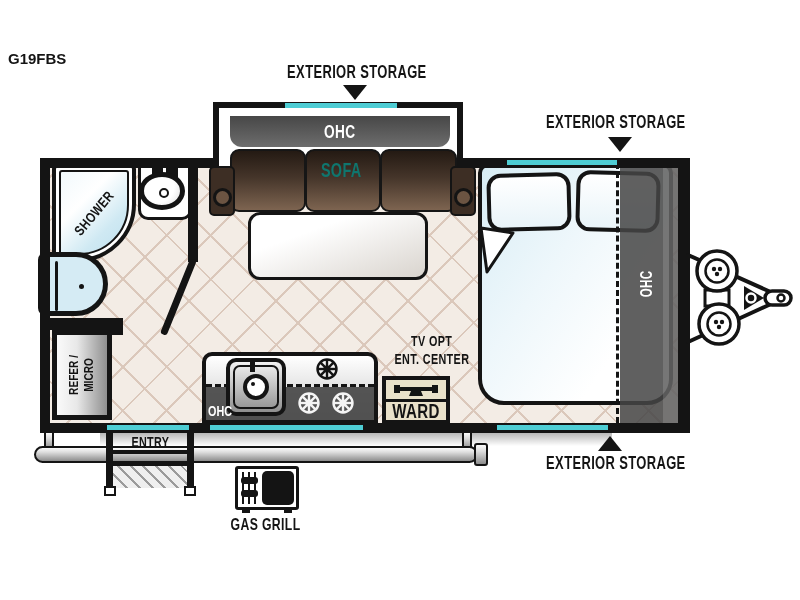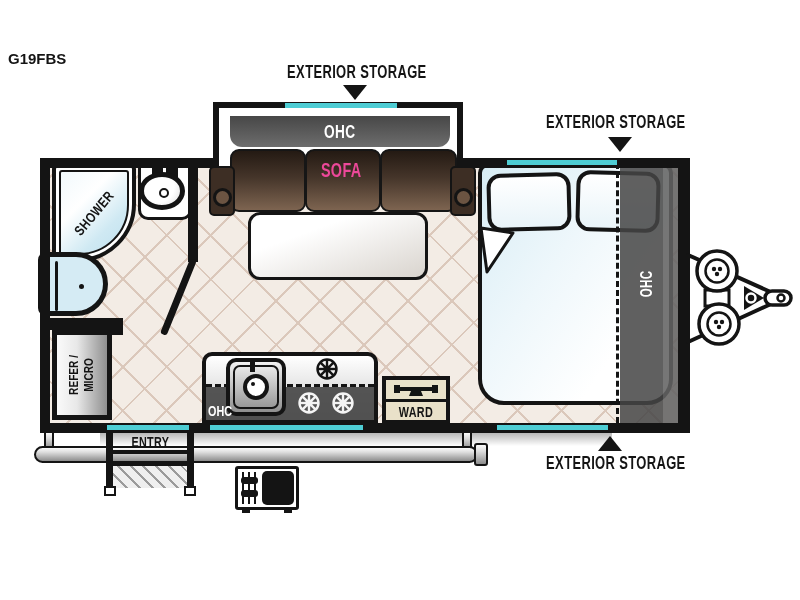--- a/index.html
+++ b/index.html
@@ -41,21 +41,21 @@
     <span class="c">OHC</span>
   </div>
 
   <div class="abs cush" style="left:230px;top:149px;width:72px;height:59px;"></div>
   <div class="abs cush" style="left:305px;top:149px;width:72px;height:59px;"></div>
   <div class="abs cush" style="left:380px;top:149px;width:73px;height:59px;"></div>
   <div class="abs" style="left:209px;top:166px;width:22px;height:46px;background:#3d2e24;border:2px solid #141414;border-radius:5px;"></div>
   <div class="abs" style="left:213px;top:188px;width:13px;height:13px;border:3px solid #141414;border-radius:50%;background:#6b5442;"></div>
   <div class="abs" style="left:450px;top:166px;width:22px;height:46px;background:#3d2e24;border:2px solid #141414;border-radius:5px;"></div>
   <div class="abs" style="left:454px;top:188px;width:13px;height:13px;border:3px solid #141414;border-radius:50%;background:#6b5442;"></div>
-  <div class="abs lbl" style="left:230px;top:157px;width:223px;height:26px;color:#ec4899;font-size:20px;">
+  <div class="abs lbl" style="left:230px;top:157px;width:223px;height:26px;color:#0f766e;font-size:20px;">
     <span class="c">SOFA</span>
   </div>
 
   <div class="abs" style="left:248px;top:212px;width:180px;height:68px;border:3px solid #141414;border-radius:12px;
        background:linear-gradient(160deg,#ffffff 30%,#d9d4ce 100%);box-sizing:border-box;"></div>
 
   <div class="abs" style="left:52px;top:163px;width:84px;height:99px;border:4px solid #141414;
        border-radius:6px 6px 58px 6px;background:#fff;box-sizing:border-box;">
     <div style="position:absolute;left:3px;top:3px;right:3px;bottom:3px;border:2px solid #141414;
          border-radius:3px 3px 50px 3px;
@@ -138,30 +138,34 @@
           <line x1="3.5" y1="13" x2="22.5" y2="13"></line>
         <line x1="6.3" y1="6.3" x2="19.7" y2="19.7"></line>
           <line x1="19.7" y1="6.3" x2="6.3" y2="19.7"></line>
       </g>
         <circle cx="13" cy="13" r="3.6" fill="#f4f4f4"></circle>
     </svg>
     <div style="position:absolute;left:2px;bottom:1px;color:#fff;font-size:15px;font-weight:700;
          transform:scaleX(.72);transform-origin:0 50%;">OHC</div>
   </div>
 
+  <div class="abs" style="left:372px;top:332px;width:120px;text-align:center;font-size:15px;line-height:1.2;">
+    <span class="c">TV OPT</span><br>
+    <span class="c">ENT. CENTER</span>
+  </div>
 
   <div class="abs" style="left:382px;top:376px;width:68px;height:48px;border:4px solid #141414;background:#e9e1c9;box-sizing:border-box;">
     <svg style="position:absolute;left:6px;top:1px;" width="48" height="18" viewBox="0 0 48 18">
       <rect x="2" y="4" width="6" height="8" fill="#141414"></rect>
       <rect x="40" y="4" width="6" height="8" fill="#141414"></rect>
       <rect x="6" y="6" width="36" height="4" fill="#141414"></rect>
       <polygon points="19,10 29,10 31,15 17,15" fill="#141414"></polygon>
     </svg>
     <div style="position:absolute;left:0;top:19px;right:0;height:3px;background:#141414;"></div>
-    <div class="lbl" style="position:absolute;left:0;top:22px;right:0;bottom:0;font-size:15px;">
+    <div class="lbl" style="position:absolute;left:0;top:22px;right:0;bottom:0;font-size:21px;">
       <span class="c">WARD</span>
     </div>
   </div>
 
   <div class="abs" style="left:478px;top:163px;width:195px;height:242px;border:4px solid #141414;
        border-radius:10px 10px 26px 26px;box-sizing:border-box;
        background:linear-gradient(125deg,#d8edf5 0%,#eef7fb 40%,#ffffff 75%);"></div>
   <div class="abs" style="left:487px;top:173px;width:84px;height:58px;border:4px solid #141414;border-radius:14px;
        background:linear-gradient(180deg,#ffffff,#e9f4f9);transform:rotate(-1.5deg);box-sizing:border-box;"></div>
   <div class="abs" style="left:576px;top:171px;width:84px;height:61px;border:4px solid #141414;border-radius:14px;
@@ -238,20 +242,23 @@
        background:#fff;box-sizing:border-box;">
     <div style="position:absolute;left:4px;top:3px;width:2px;height:32px;background:#141414;"></div>
     <div style="position:absolute;left:10px;top:3px;width:2px;height:32px;background:#141414;"></div>
     <div style="position:absolute;left:16px;top:3px;width:2px;height:32px;background:#141414;"></div>
     <div style="position:absolute;left:3px;top:8px;width:17px;height:7px;background:#141414;border-radius:3px;"></div>
     <div style="position:absolute;left:3px;top:21px;width:17px;height:7px;background:#141414;border-radius:3px;"></div>
     <div style="position:absolute;left:24px;top:2px;right:2px;bottom:2px;background:#141414;border-radius:5px;"></div>
     <div style="position:absolute;left:4px;bottom:-6px;width:8px;height:6px;background:#141414;"></div>
     <div style="position:absolute;right:4px;bottom:-6px;width:8px;height:6px;background:#141414;"></div>
   </div>
+  <div class="abs lbl" style="left:196px;top:515px;width:140px;height:20px;font-size:17px;">
+    <span class="c">GAS GRILL</span>
+  </div>
 
   <div class="abs lbl" style="left:257px;top:62px;width:200px;height:20px;font-size:18px;">
     <span class="c">EXTERIOR STORAGE</span>
   </div>
   <div class="abs arrow-d" style="left:343px;top:85px;"></div>
 
   <div class="abs lbl" style="left:516px;top:112px;width:200px;height:20px;font-size:18px;">
     <span class="c">EXTERIOR STORAGE</span>
   </div>
   <div class="abs arrow-d" style="left:608px;top:137px;"></div>

